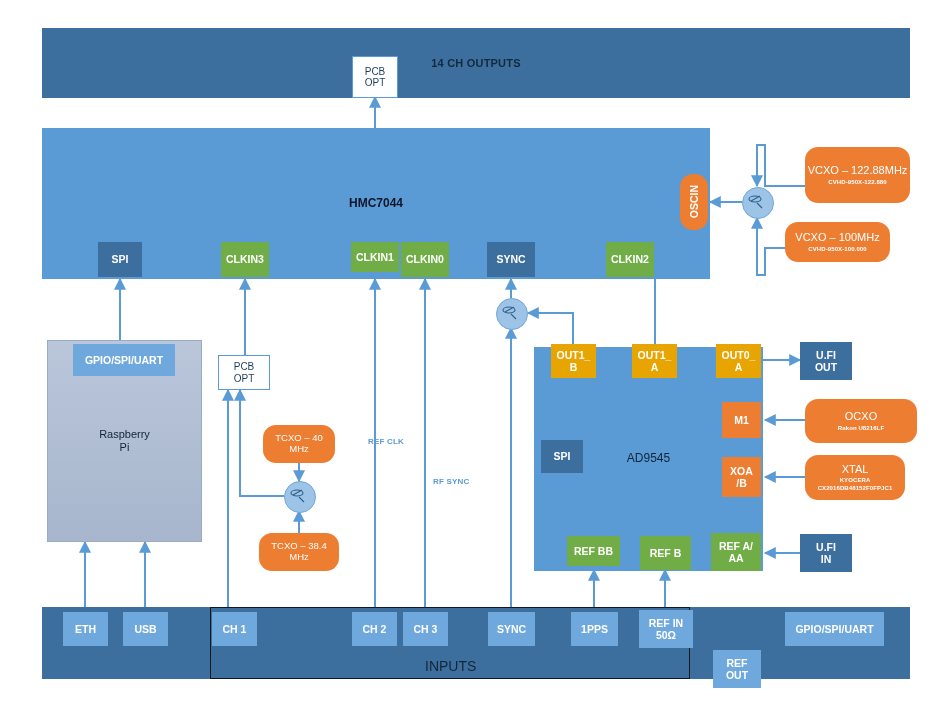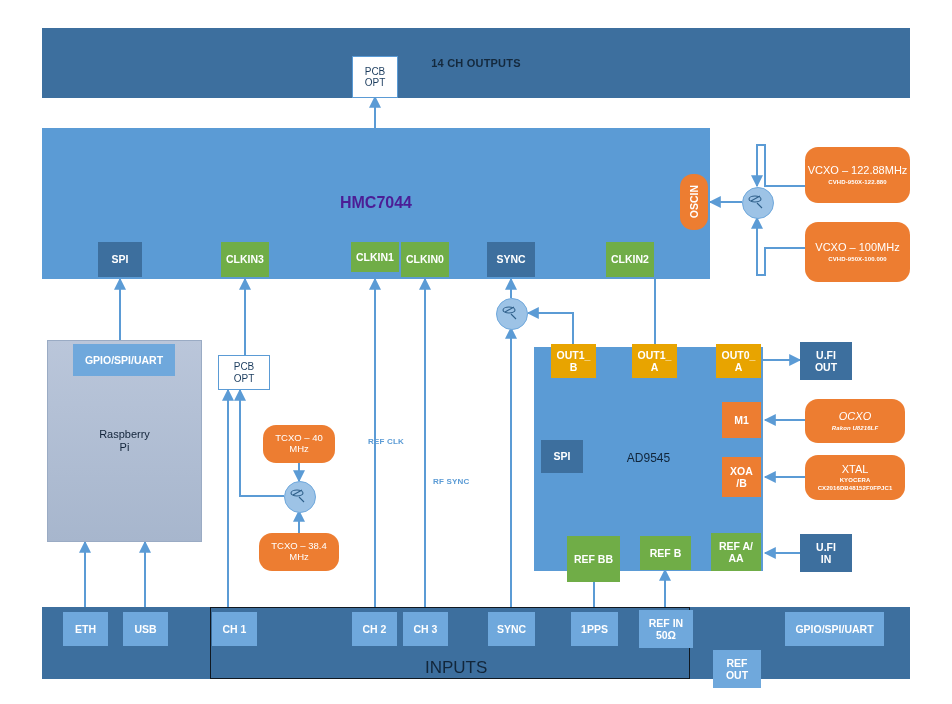--- a/index.html
+++ b/index.html
@@ -38,23 +38,23 @@
     color: #14293d;
     font-weight: bold;
     font-size: 11px;
     letter-spacing: .2px;
   }
   .chip-main {
     background: #5B9BD5;
     color: #10253a;
   }
   .chip-title {
-    color: #4c1d95;
-    font-weight: bold;
-    font-size: 16px;
+    color: #0f172a;
+    font-weight: bold;
+    font-size: 12px;
   }
   .chip-title-plain {
     color: #10253a;
     font-weight: normal;
     font-size: 12px;
   }
   .rpi {
     background: linear-gradient(180deg,#bac6da 0%, #a7b6cd 100%);
     border: 1px solid #9aabc4;
     color: #13263a;
@@ -106,21 +106,21 @@
   .inputs-frame {
     position: absolute;
     box-sizing: border-box;
     border: 1.5px solid #101820;
     background: transparent;
     pointer-events: none;
   }
   .inputs-label {
     position: absolute;
     color: #12263a;
-    font-size: 17px;
+    font-size: 14px;
     font-weight: normal;
   }
   .wire-label {
     position: absolute;
     color: #5B9BD5;
     font-size: 8px;
     font-weight: bold;
     letter-spacing: .2px;
     white-space: nowrap;
   }
@@ -262,21 +262,21 @@
       <ellipse cx="12" cy="11" rx="6" ry="3" fill="none" stroke="#2E5F8A" stroke-width="1.1"></ellipse>
       <line x1="8" y1="13" x2="17" y2="8" stroke="#2E5F8A" stroke-width="1.1"></line>
       <line x1="14" y1="15" x2="19" y2="20" stroke="#2E5F8A" stroke-width="1.1"></line>
     </svg>
   </div>
 
   <div class="box osc-block" style="left:805px; top:147px; width:105px; height:56px;">
     <span class="osc-title">VCXO – 122.88MHz</span>
     <span class="osc-sub">CVHD-950X-122.880</span>
   </div>
-  <div class="box osc-block" style="left:805px; top:222px; width:105px; height:60px;">
+  <div class="box osc-block" style="left:785px; top:222px; width:105px; height:40px;">
     <span class="osc-title">VCXO – 100MHz</span>
     <span class="osc-sub">CVHD-950X-100.000</span>
   </div>
 
   <div class="box rpi" style="left:47px; top:340px; width:155px; height:202px; justify-content:center;">
     <span class="rpi-label">Raspberry</span>
     <span class="rpi-label">Pi</span>
   </div>
   <div class="box io-chip" style="left:73px; top:344px; width:102px; height:32px;">
     <span>GPIO/SPI/UART</span>
@@ -337,37 +337,37 @@
   </div>
 
   <div class="box port port-orange" style="left:722px; top:402px; width:39px; height:36px;">
     <span>M1</span>
   </div>
   <div class="box port port-orange" style="left:722px; top:457px; width:39px; height:40px;">
     <span>XOA</span>
     <span>/B</span>
   </div>
 
-  <div class="box port port-green" style="left:567px; top:536px; width:53px; height:46px;">
+  <div class="box port port-green" style="left:567px; top:536px; width:53px; height:30px;">
     <span>REF BB</span>
   </div>
   <div class="box port port-green" style="left:640px; top:536px; width:51px; height:34px;">
     <span>REF B</span>
   </div>
   <div class="box port port-green" style="left:711px; top:533px; width:50px; height:38px;">
     <span>REF A/</span>
     <span>AA</span>
   </div>
 
   <div class="box port port-blue" style="left:800px; top:342px; width:52px; height:38px;">
     <span>U.FI</span>
     <span>OUT</span>
   </div>
 
-  <div class="box osc-block" style="left:805px; top:399px; width:100px; height:44px;font-style:italic;">
+  <div class="box osc-block" style="left:805px; top:399px; width:112px; height:44px;">
     <span class="osc-title">OCXO</span>
     <span class="osc-sub">Rakon U8216LF</span>
   </div>
 
   <div class="box osc-block" style="left:805px; top:455px; width:100px; height:45px;">
     <span class="osc-title">XTAL</span>
     <span class="osc-sub">KYOCERA</span>
     <span class="osc-sub" style="margin-top:1px;">CX2016DB48152F0FPJC1</span>
   </div>
 

